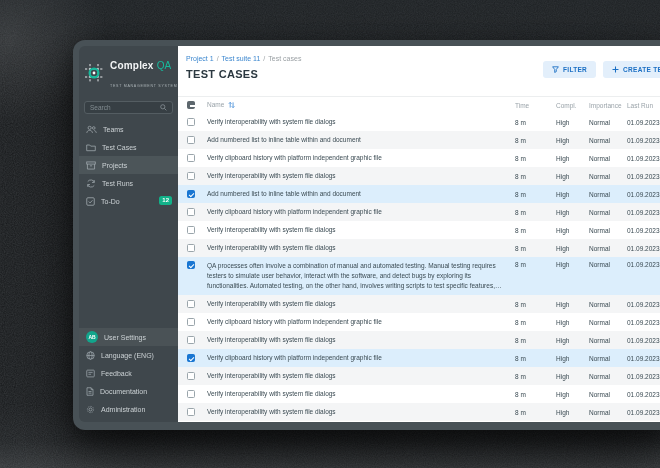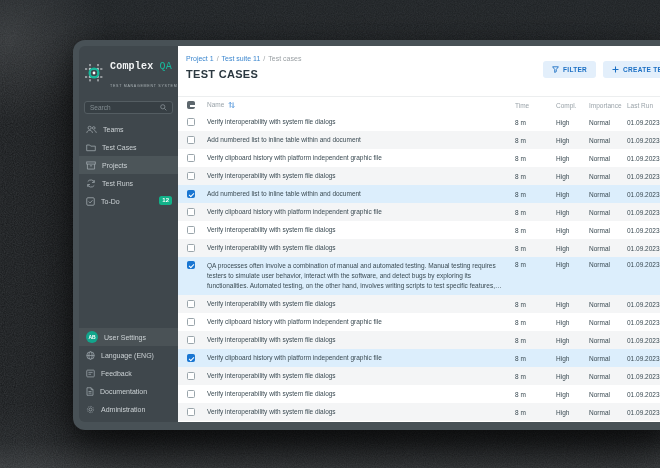--- a/index.html
+++ b/index.html
@@ -27,21 +27,21 @@
     box-shadow: 0 30px 60px rgba(0,0,0,.55), 0 8px 22px rgba(0,0,0,.45);
   }
   .app { display:flex; width:100%; height:100%; overflow:hidden; border-radius:6px 0 0 6px; }
 
   
   .sidebar {
     width:99px; flex:0 0 99px; background:#3f474c; color:#c7cdd0;
     display:flex; flex-direction:column; position:relative; height:100%;
   }
   .logo { display:flex; align-items:center; gap:6px; padding:9px 0 6px 5px; }
-  .logo-text .name { font-size:10px; font-weight:700; color:#f2f4f5; letter-spacing:.2px; white-space:nowrap;font-family:Liberation Mono, monospace; }
+  .logo-text .name { font-size:10px; font-weight:700; color:#f2f4f5; letter-spacing:.2px; white-space:nowrap; }
   .logo-text .name .accent { color:#17b99c; font-weight:400; }
   .logo-text .tagline { font-size:3.6px; letter-spacing:.72px; color:#aab2b6; margin-top:1.5px; white-space:nowrap; }
   .search {
     margin:4px 5px 6px 5px; height:13px; background:#373f44;
     border:1px solid #545d62; border-radius:3px;
     display:flex; align-items:center; justify-content:space-between; padding:0 5px;
   }
   .search .ph { font-size:6.5px; color:#828c91; }
   .nav { display:flex; flex-direction:column; }
   .nav-item, .foot-item {

